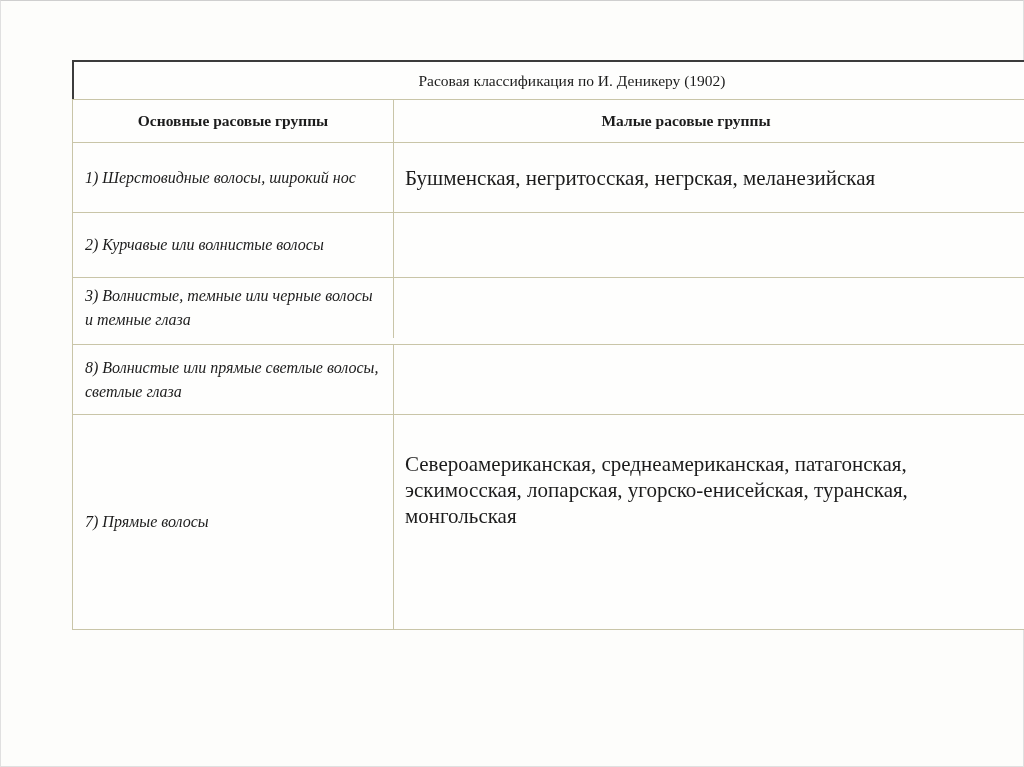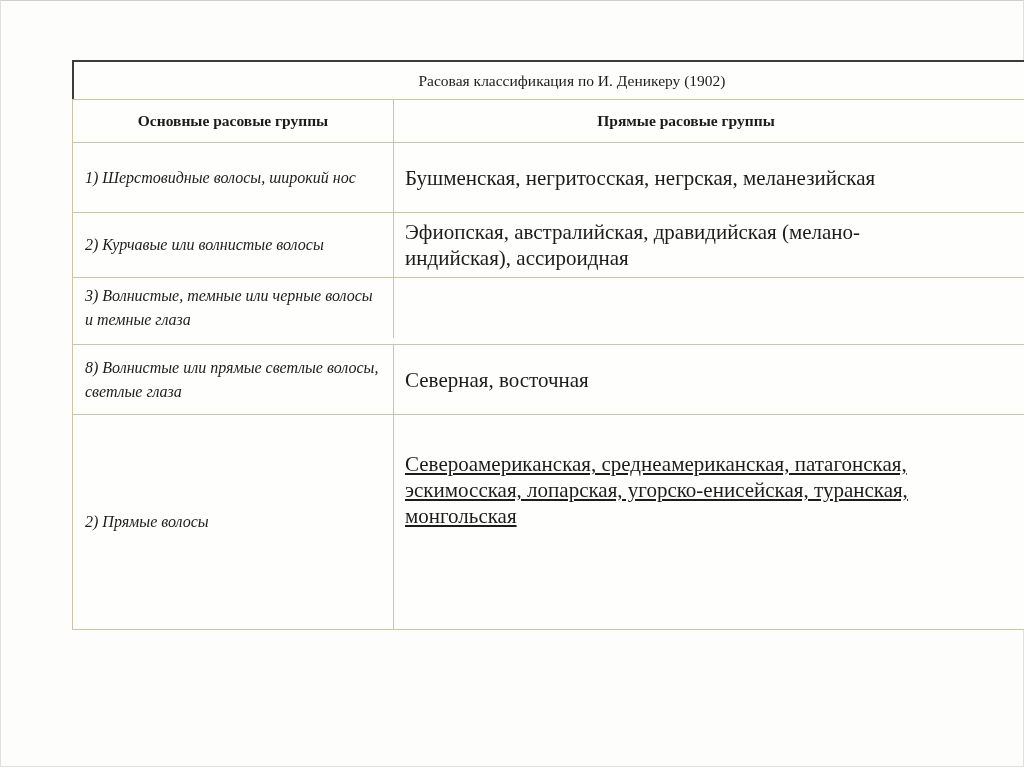--- a/index.html
+++ b/index.html
@@ -75,60 +75,57 @@
   }
   .r1 { height: 70px; }
   .r2 { height: 65px; }
   .r3 { height: 67px; flex-direction: column; }
   .r4 { height: 70px; }
   .r5 { height: 69px; }
   .r6 { height: 215px; }
   .r6 .cell-minor {
     align-items: flex-start;
     padding-top: 36px;
-    text-decoration: underline;
   }
 </style>
 </head>
 <body>
 
 <div class="page-frame"></div>
 
 <div class="deniker-table">
 
   <div class="title-row">
     <span>Расовая классификация по И. Деникеру (1902)</span>
   </div>
 
   <div class="grid">
 
     <div class="row header-row">
       <div class="cell-main">Основные расовые группы</div>
-      <div class="cell-minor">Прямые расовые группы</div>
+      <div class="cell-minor">Малые расовые группы</div>
     </div>
 
     <div class="row r1">
       <div class="cell-main">1) Шерстовидные волосы, широкий нос</div>
       <div class="cell-minor">Бушменская, негритосская, негрская, меланезийская</div>
     </div>
 
     <div class="row r2">
       <div class="cell-main">2) Курчавые или волнистые волосы</div>
-      <div class="cell-minor">Эфиопская, австралийская, дравидийская (мелано-индийская), ассироидная</div>
     </div>
 
     <div class="row r3">
       <div class="cell-main">3) Волнистые, темные или черные волосы и темные глаза</div>
     </div>
 
     <div class="row r4">
       <div class="cell-main">8) Волнистые или прямые светлые волосы, светлые глаза</div>
-      <div class="cell-minor">Северная, восточная</div>
     </div>
 
 
     <div class="row r6">
-      <div class="cell-main">2) Прямые волосы</div>
+      <div class="cell-main">7) Прямые волосы</div>
       <div class="cell-minor">Североамериканская, среднеамериканская, патагонская, эскимосская, лопарская, угорско-енисейская, туранская, монгольская</div>
     </div>
 
   </div>
 </div>
 
 </body></html>

